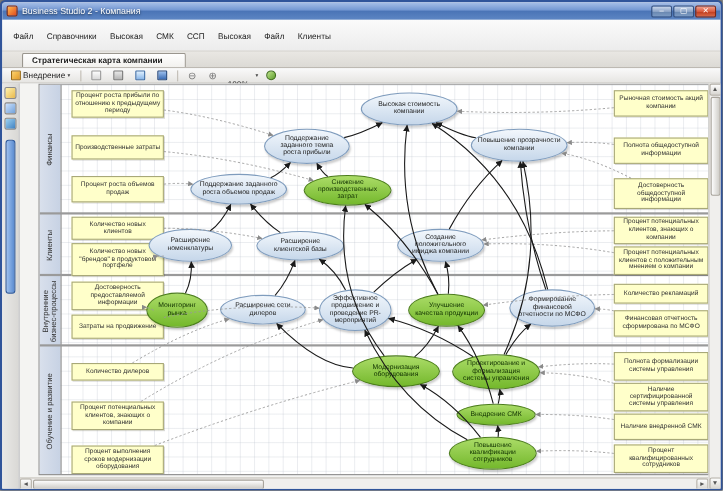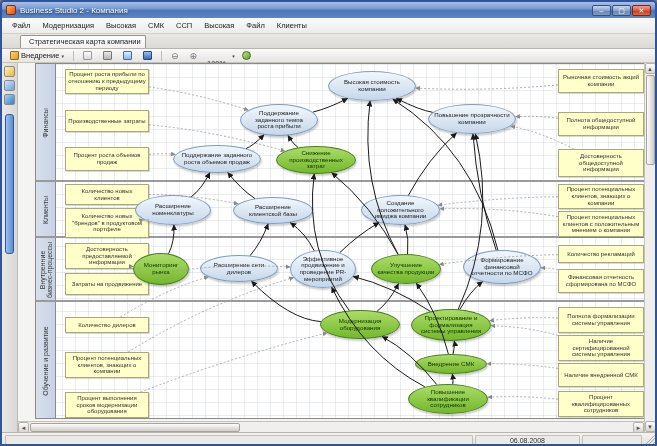--- a/index.html
+++ b/index.html
@@ -12,28 +12,28 @@
     background:linear-gradient(#a8c0e8 0%,#7397d2 45%,#4a74b6 50%,#5d86c4 100%); }
   .app-icon { width:10px; height:10px; border-radius:2px;
     background:linear-gradient(135deg,#ffb84d,#e04a1f); border:1px solid #8a2b0d; }
   .title-text { color:#fff; font-size:8px; text-shadow:0 1px 2px #234; flex:1; white-space:nowrap; }
   .winbtns { display:flex; gap:1px; }
   .wbtn { width:19px; height:11px; font-size:7px; line-height:10px; text-align:center; color:#fff;
     border:1px solid #35507e; border-radius:2px;
     background:linear-gradient(#c9d6ea,#8ba3c6 50%,#6886af 51%,#7d9cc4); }
   .wbtn.close { background:linear-gradient(#f0a08c,#d9593c 50%,#bf3a1c 51%,#d96a4a); border-color:#7e2410; }
   
-  .menubar { height:16px; background:linear-gradient(#fbfbfb,#ececec); border-bottom:1px solid #d4d0c8;
+  .menubar { height:29px; background:linear-gradient(#fbfbfb,#ececec); border-bottom:1px solid #d4d0c8;
     display:flex; align-items:center; padding-left:4px; }
   .mi { font-size:7.5px; color:#222; padding:1px 6px; cursor:default; }
   
   .tabstrip { height:15px; background:linear-gradient(#e9e7e3,#dcdad5); border-bottom:1px solid #b8b4ac;
     display:flex; align-items:flex-end; padding-left:18px; }
   .tab { height:13px; background:linear-gradient(#ffffff,#f2f1ee); border:1px solid #9a968e; border-bottom:none;
-    border-radius:2px 2px 0 0; font-size:7.5px; color:#222; padding:1px 4px 0 8px; white-space:nowrap; }
+    border-radius:2px 2px 0 0; font-size:7.5px; color:#222; padding:1px 20px 0 8px; white-space:nowrap;font-weight:bold; }
   
   .toolbar { height:14px; background:linear-gradient(#fafafa,#e6e5e2); border-bottom:1px solid #c7c3bb;
     display:flex; align-items:center; gap:3px; padding-left:4px; }
   .tbtn { display:flex; align-items:center; gap:2px; font-size:7.5px; color:#222; padding:0 3px; height:12px;
     border:1px solid transparent; border-radius:2px; }
   .tico { width:9px; height:9px; border-radius:1px; display:inline-block; }
   .tico.act { background:linear-gradient(135deg,#ffd36b,#e09a2b); border:1px solid #9a6a14; }
   .tico.exp { background:linear-gradient(#fdfdfd,#d9d9d9); border:1px solid #9a9a9a; }
   .tico.prn { background:linear-gradient(#e8e8e8,#b5b5b5); border:1px solid #777; }
   .tico.chk { background:linear-gradient(#dff0ff,#8ab6e8); border:1px solid #3e6ea8; }
@@ -104,21 +104,21 @@
     <div class="title-text">Business Studio 2 - Компания</div>
     <div class="winbtns">
       <div class="wbtn">–</div>
       <div class="wbtn">▢</div>
       <div class="wbtn close">✕</div>
     </div>
   </div>
 
   <div class="menubar" id="menubar">
       <span class="mi">Файл</span>
-      <span class="mi">Модернизация</span>
+      <span class="mi">Справочники</span>
       <span class="mi">Высокая</span>
       <span class="mi">СМК</span>
       <span class="mi">ССП</span>
       <span class="mi">Высокая</span>
       <span class="mi">Файл</span>
       <span class="mi">Клиенты</span>
     </div>
 
   <div class="tabstrip">
     <div class="tab">Стратегическая карта компании</div>

